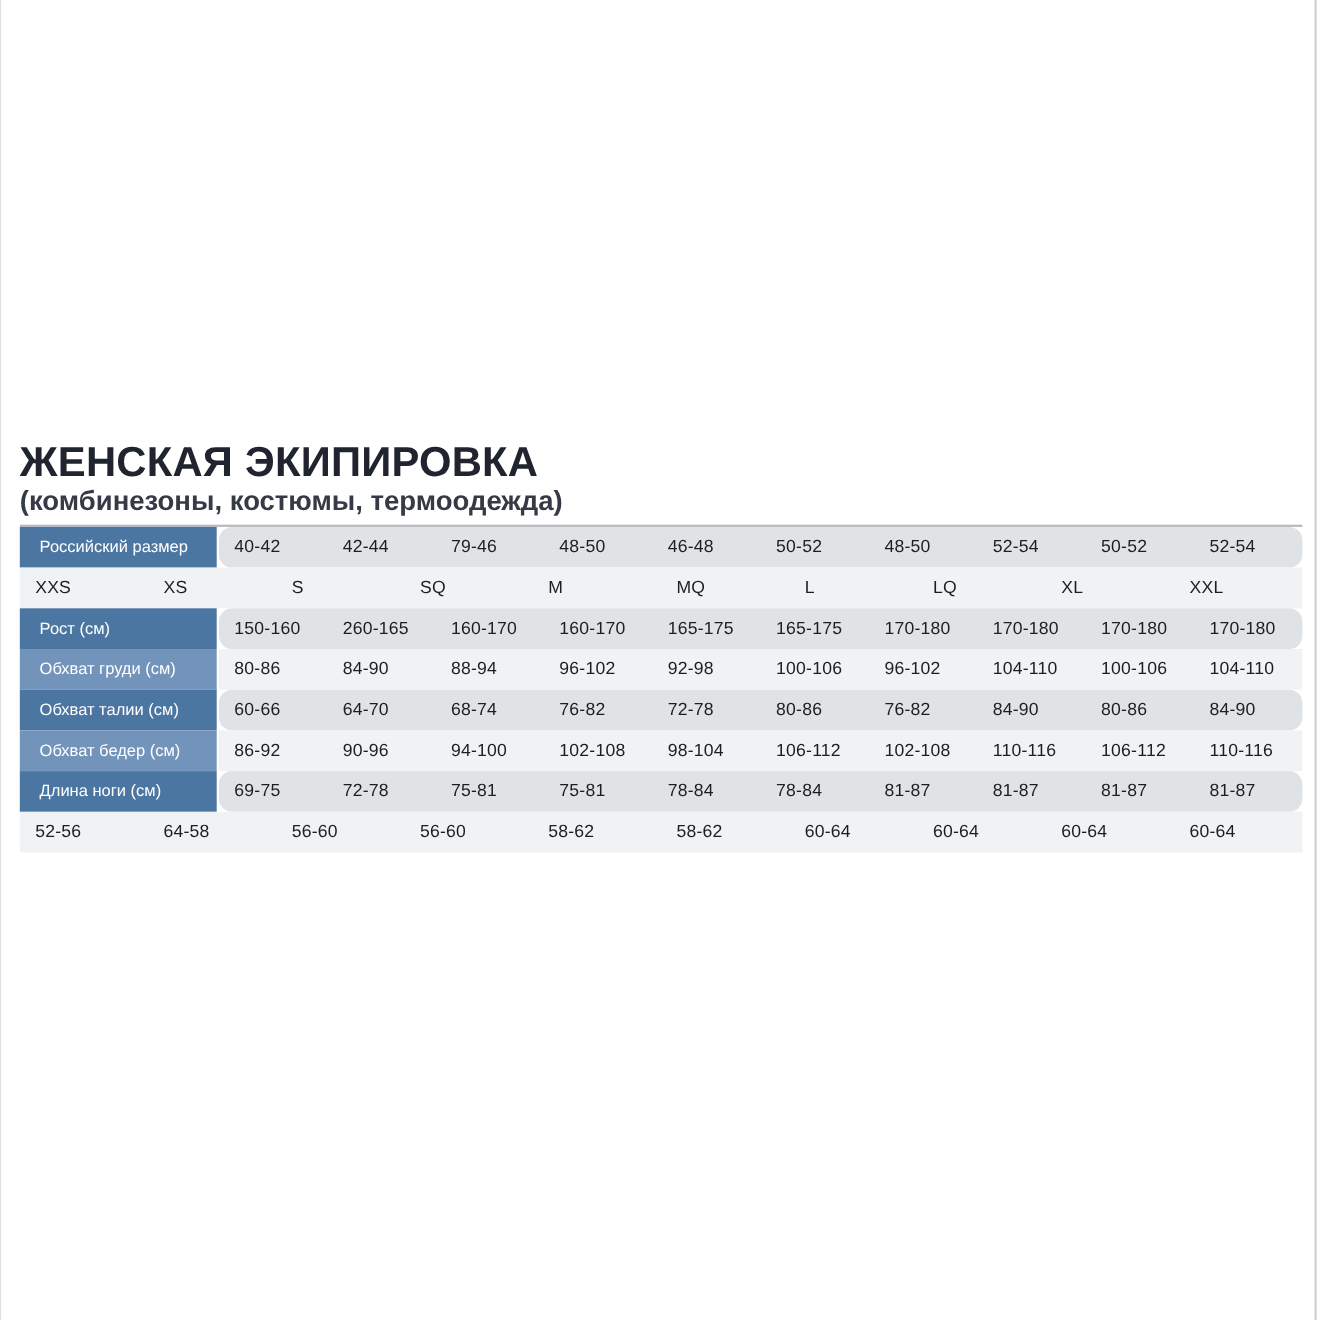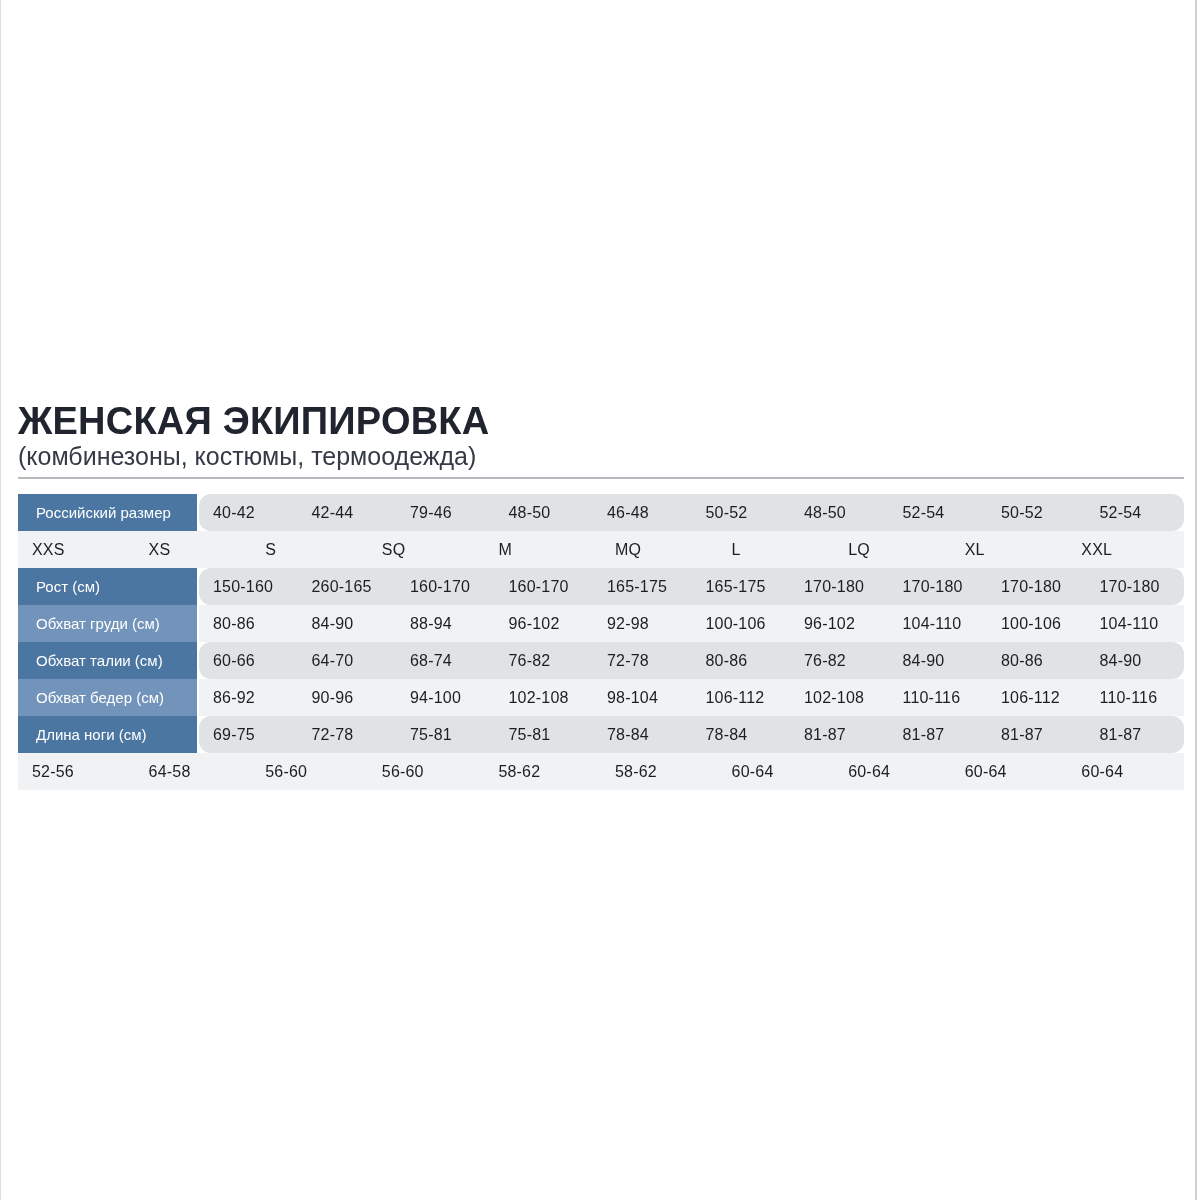--- a/index.html
+++ b/index.html
@@ -35,32 +35,31 @@
   .title {
     margin-top: 404px;
     font-size: 38px;
     font-weight: 800;
     letter-spacing: 0.2px;
     line-height: 34px;
     color: #20242e;
   }
   .subtitle {
     font-size: 25px;
-    font-weight: 400;
+    font-weight: 700;
     color: #343a46;
     line-height: 30px;
     margin-top: 3px;
   }
   .divider {
     height: 2px;
     background: #b6b9bd;
     margin-top: 6px;
   }
   .size-table {
-    margin-top: 15px;
   }
   .trow {
     display: flex;
     height: 37px;
   }
   .tlabel {
     flex: 0 0 179px;
     margin-right: 2px;
     display: flex;
     align-items: center;

